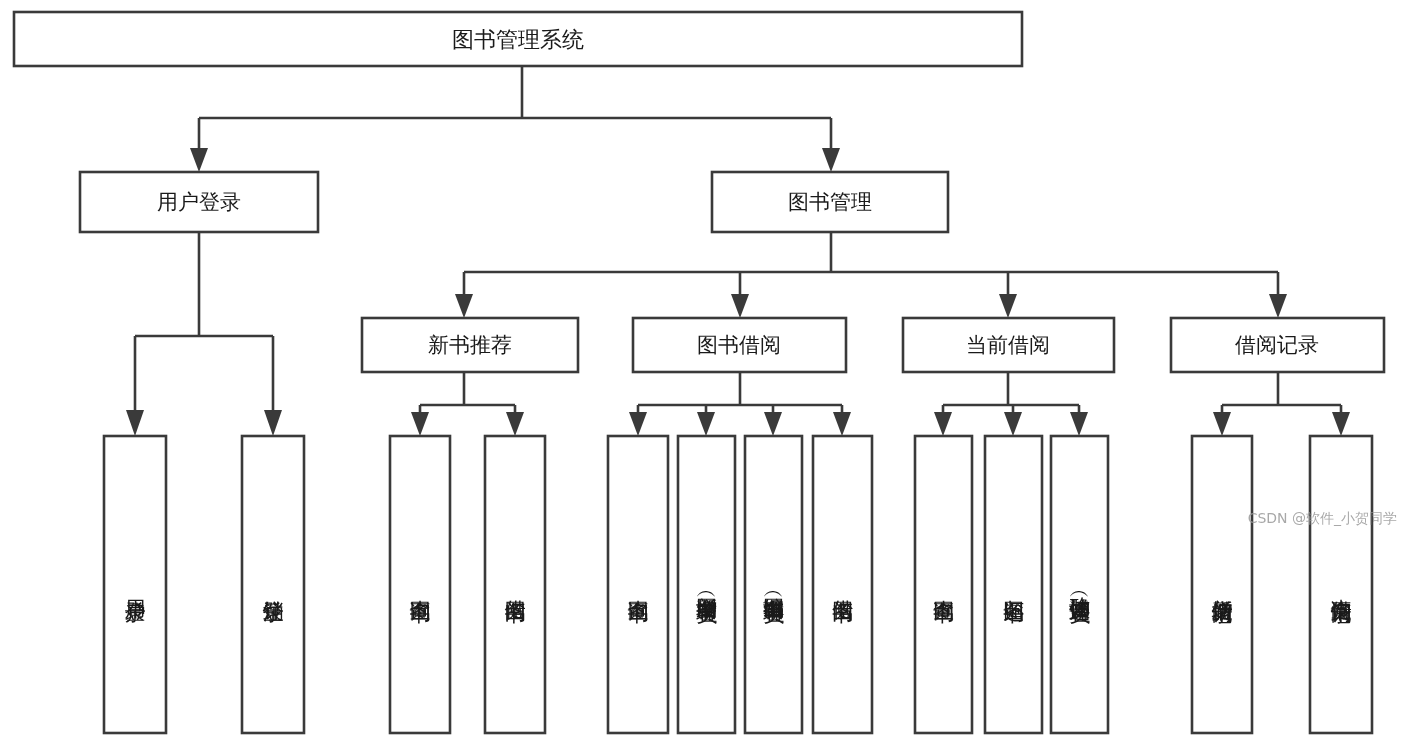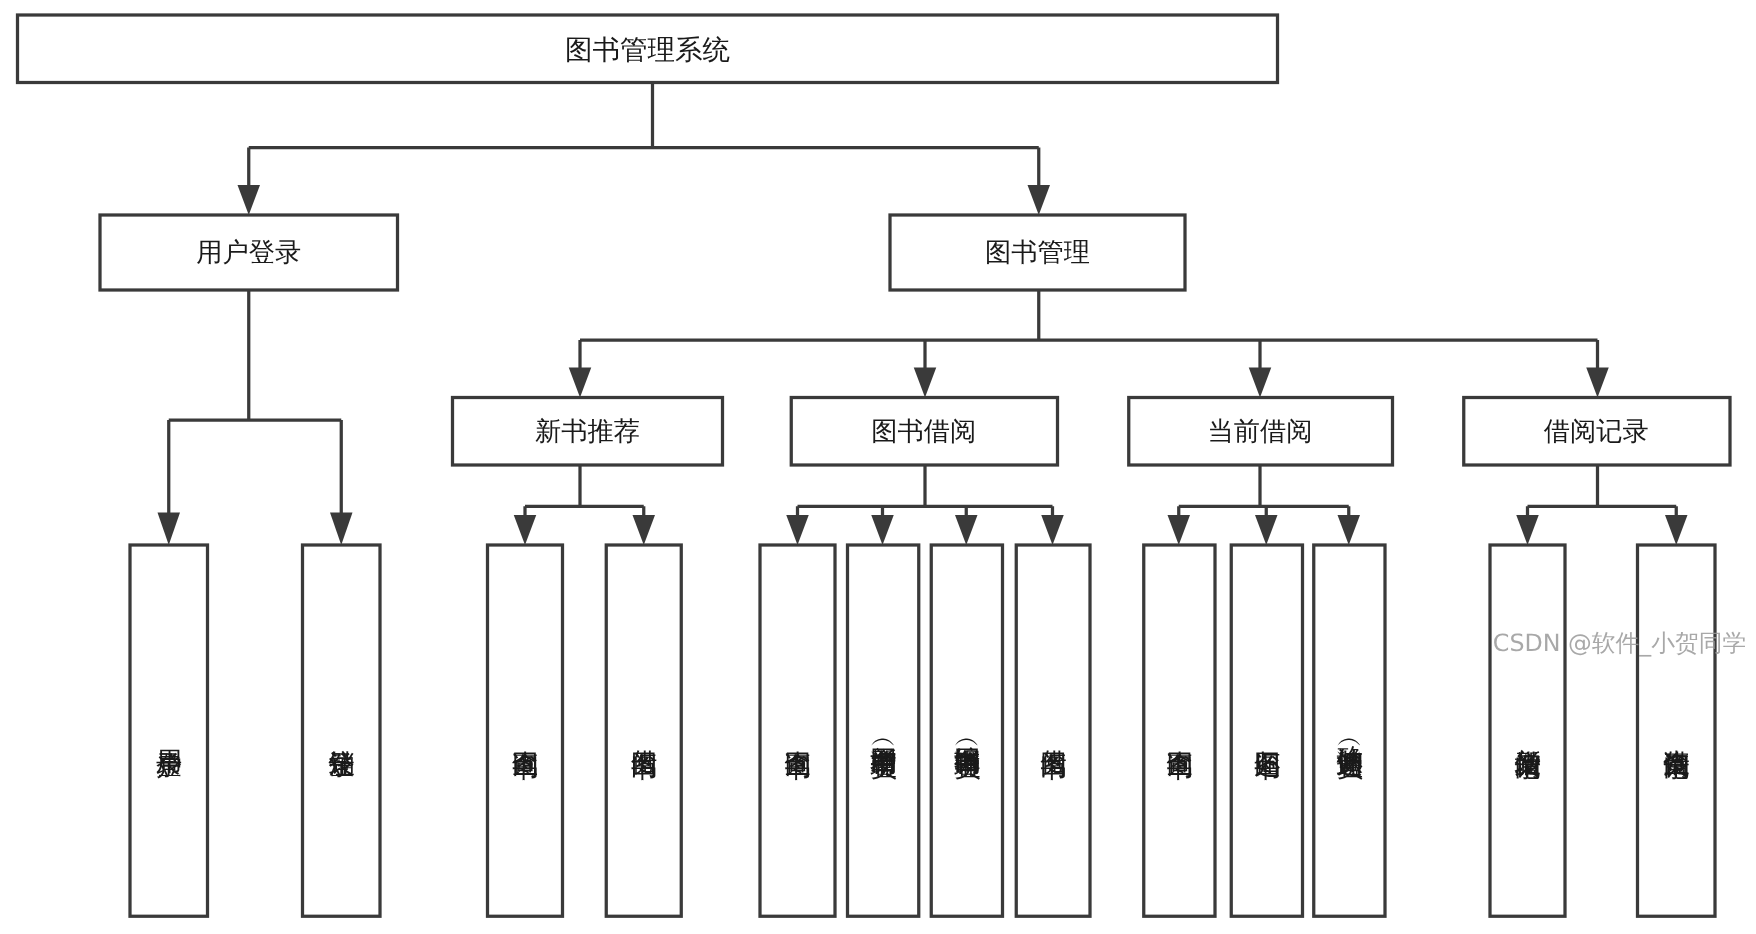--- a/index.html
+++ b/index.html
@@ -68,21 +68,21 @@
     color: #1a1a1a;
     white-space: nowrap;
     pointer-events: none;
     letter-spacing: 1px;
   }
   .watermark {
     position: absolute;
     right: 8px;
     bottom: 4px;
     font-family: "DejaVu Sans", "Liberation Sans", sans-serif;
-    font-size: 19px;
+    font-size: 14px;
     color: #9a9a9a;
     opacity: 0.85;
     white-space: nowrap;
   }
 </style>
 </head>
 <body>
 
 <div id="diagram-root">
 

